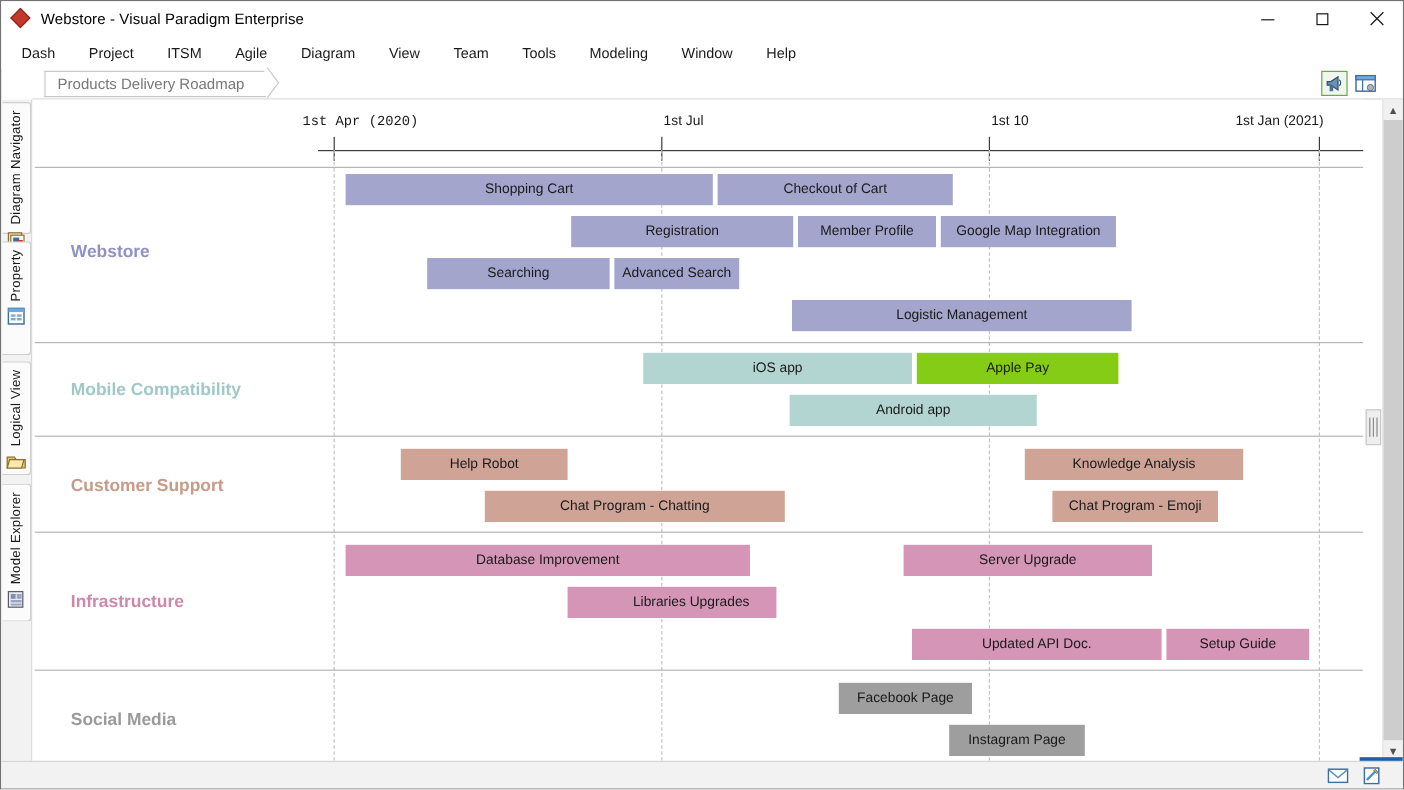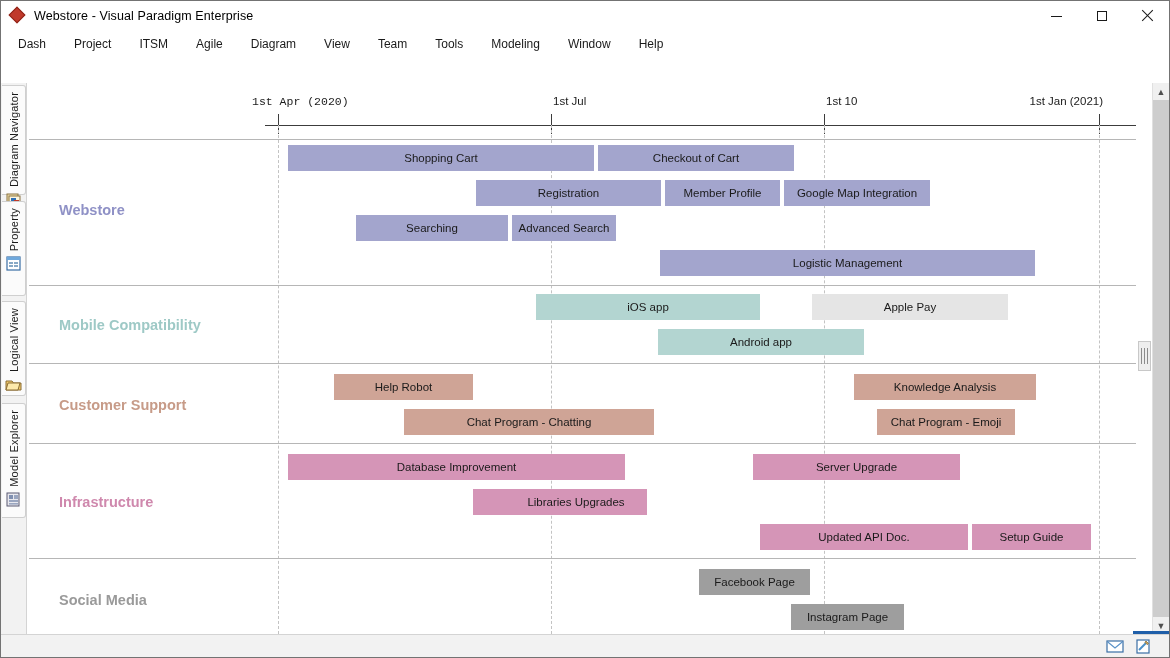--- a/index.html
+++ b/index.html
@@ -206,20 +206,42 @@
       <div class="menu-item">Agile</div>
       <div class="menu-item">Diagram</div>
       <div class="menu-item">View</div>
       <div class="menu-item">Team</div>
       <div class="menu-item">Tools</div>
       <div class="menu-item">Modeling</div>
       <div class="menu-item">Window</div>
       <div class="menu-item">Help</div>
     </div>
 
+  <div class="crumbbar">
+    <div class="crumb">
+      <span>Products Delivery Roadmap</span>
+    </div>
+    <div class="tool-icons">
+      <div class="tbicon sel">
+        <svg width="16" height="15" viewBox="0 0 16 15">
+          <path d="M2 6h3l6-4v11l-6-4H2z" fill="#6b8fb5" stroke="#2f4f6f" stroke-width="1"></path>
+          <path d="M12 4.5c1.6 1 1.6 4 0 5" fill="none" stroke="#2f4f6f" stroke-width="1"></path>
+          <rect x="4" y="9" width="3" height="5" fill="#4b6e92"></rect>
+        </svg>
+      </div>
+      <div class="tbicon">
+        <svg width="18" height="16" viewBox="0 0 18 16">
+          <rect x="1" y="1" width="16" height="13" fill="#ffffff" stroke="#3a6ea5" stroke-width="1.2"></rect>
+          <rect x="1" y="1" width="16" height="3.5" fill="#6fa8dc" stroke="#3a6ea5" stroke-width="1"></rect>
+          <line x1="6.5" y1="4.5" x2="6.5" y2="14" stroke="#3a6ea5" stroke-width="1"></line>
+          <circle cx="13" cy="11" r="2.6" fill="#aab8c4" stroke="#5a6b7a" stroke-width=".8"></circle>
+        </svg>
+      </div>
+    </div>
+  </div>
 
   <div class="leftdock" id="leftdock">
       <div class="vtab" style="top: 2px; height: 110px;">
         <div class="vlabel">Diagram Navigator</div>
         <div class="vicon"><svg width="17" height="17" viewBox="0 0 17 17">
             <rect x="2" y="3" width="11" height="11" fill="#f2e2b0" stroke="#8a7240" stroke-width="1"></rect>
             <rect x="4" y="5" width="11" height="10" fill="#fdf6dd" stroke="#8a7240" stroke-width="1"></rect>
             <rect x="6" y="7" width="5" height="5" fill="#2f6fb5"></rect>
             <rect x="9" y="9" width="5" height="5" fill="#c0392b"></rect>
           </svg></div>
@@ -271,25 +293,25 @@
       <div class="gridline" style="left: 1072px;"></div>
       <div class="rowsep" style="top: 56px;"></div>
       <div class="rowlabel" style="top: 119px; color: rgb(143, 145, 198);">Webstore</div>
       <div class="bar" style="left: 261px; top: 62px; width: 306px; background: rgb(163, 165, 205);">Shopping Cart</div>
       <div class="bar" style="left: 571px; top: 62px; width: 196px; background: rgb(163, 165, 205);">Checkout of Cart</div>
       <div class="bar" style="left: 449px; top: 97px; width: 185px; background: rgb(163, 165, 205);">Registration</div>
       <div class="bar" style="left: 638px; top: 97px; width: 115px; background: rgb(163, 165, 205);">Member Profile</div>
       <div class="bar" style="left: 757px; top: 97px; width: 146px; background: rgb(163, 165, 205);">Google Map Integration</div>
       <div class="bar" style="left: 329px; top: 132px; width: 152px; background: rgb(163, 165, 205);">Searching</div>
       <div class="bar" style="left: 485px; top: 132px; width: 104px; background: rgb(163, 165, 205);">Advanced Search</div>
-      <div class="bar" style="left: 633px; top: 167px; width: 375px; background: rgb(163, 165, 205);">Logistic Management</div>
+      <div class="bar" style="left: 633px; top: 167px; width: 283px; background: rgb(163, 165, 205);">Logistic Management</div>
       <div class="rowsep" style="top: 202px;"></div>
       <div class="rowlabel" style="top: 234px; color: rgb(158, 201, 198);">Mobile Compatibility</div>
       <div class="bar" style="left: 509px; top: 211px; width: 224px; background: rgb(179, 213, 209);">iOS app</div>
-      <div class="bar" style="left: 737px; top: 211px; width: 196px; background: #e5e5e5; margin-left: 48px;">Apple Pay</div>
+      <div class="bar" style="left: 737px; top: 211px; width: 168px; background: #84cc16;">Apple Pay</div>
       <div class="bar" style="left: 631px; top: 246px; width: 206px; background: rgb(179, 213, 209);">Android app</div>
       <div class="rowsep" style="top: 280px;"></div>
       <div class="rowlabel" style="top: 314px; color: rgb(199, 155, 136);">Customer Support</div>
       <div class="bar" style="left: 307px; top: 291px; width: 139px; background: rgb(207, 164, 150);">Help Robot</div>
       <div class="bar" style="left: 827px; top: 291px; width: 182px; background: rgb(207, 164, 150);">Knowledge Analysis</div>
       <div class="bar" style="left: 377px; top: 326px; width: 250px; background: rgb(207, 164, 150);">Chat Program - Chatting</div>
       <div class="bar" style="left: 850px; top: 326px; width: 138px; background: rgb(207, 164, 150);">Chat Program - Emoji</div>
       <div class="rowsep" style="top: 360px;"></div>
       <div class="rowlabel" style="top: 411px; color: rgb(207, 136, 173);">Infrastructure</div>
       <div class="bar" style="left: 261px; top: 371px; width: 337px; background: rgb(213, 149, 183);">Database Improvement</div>

